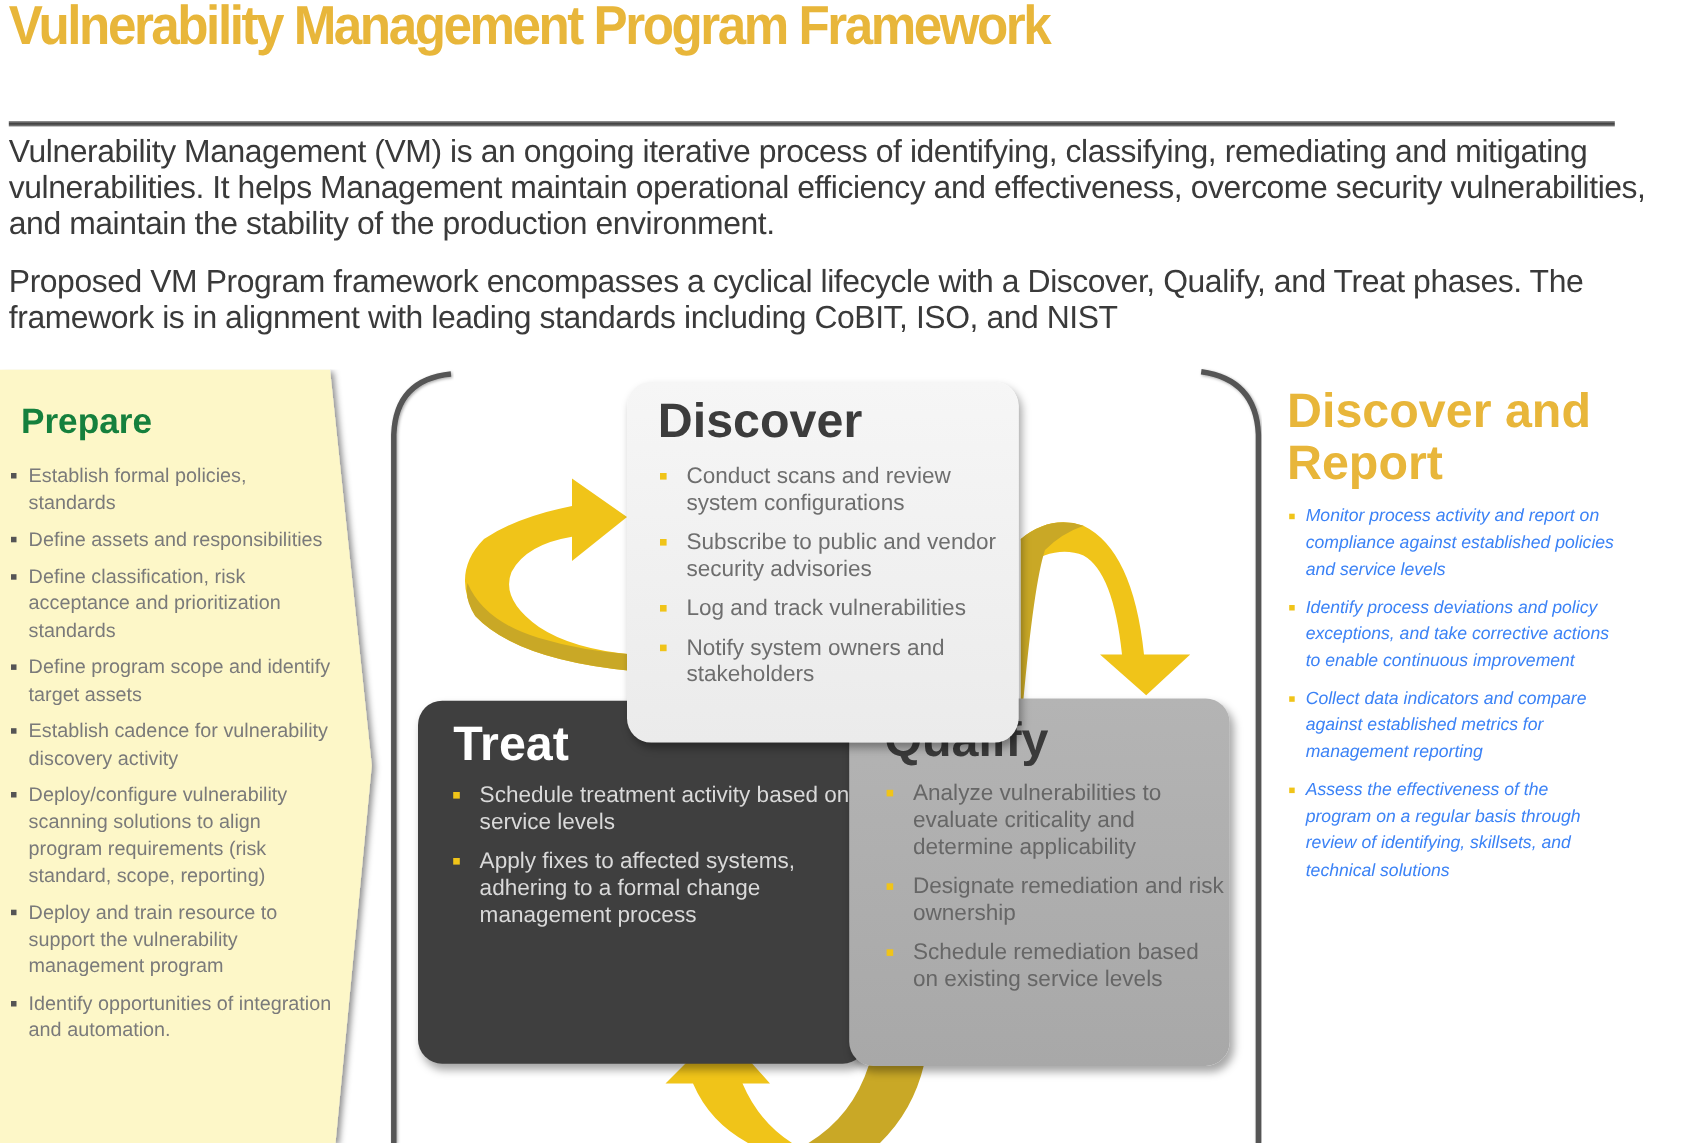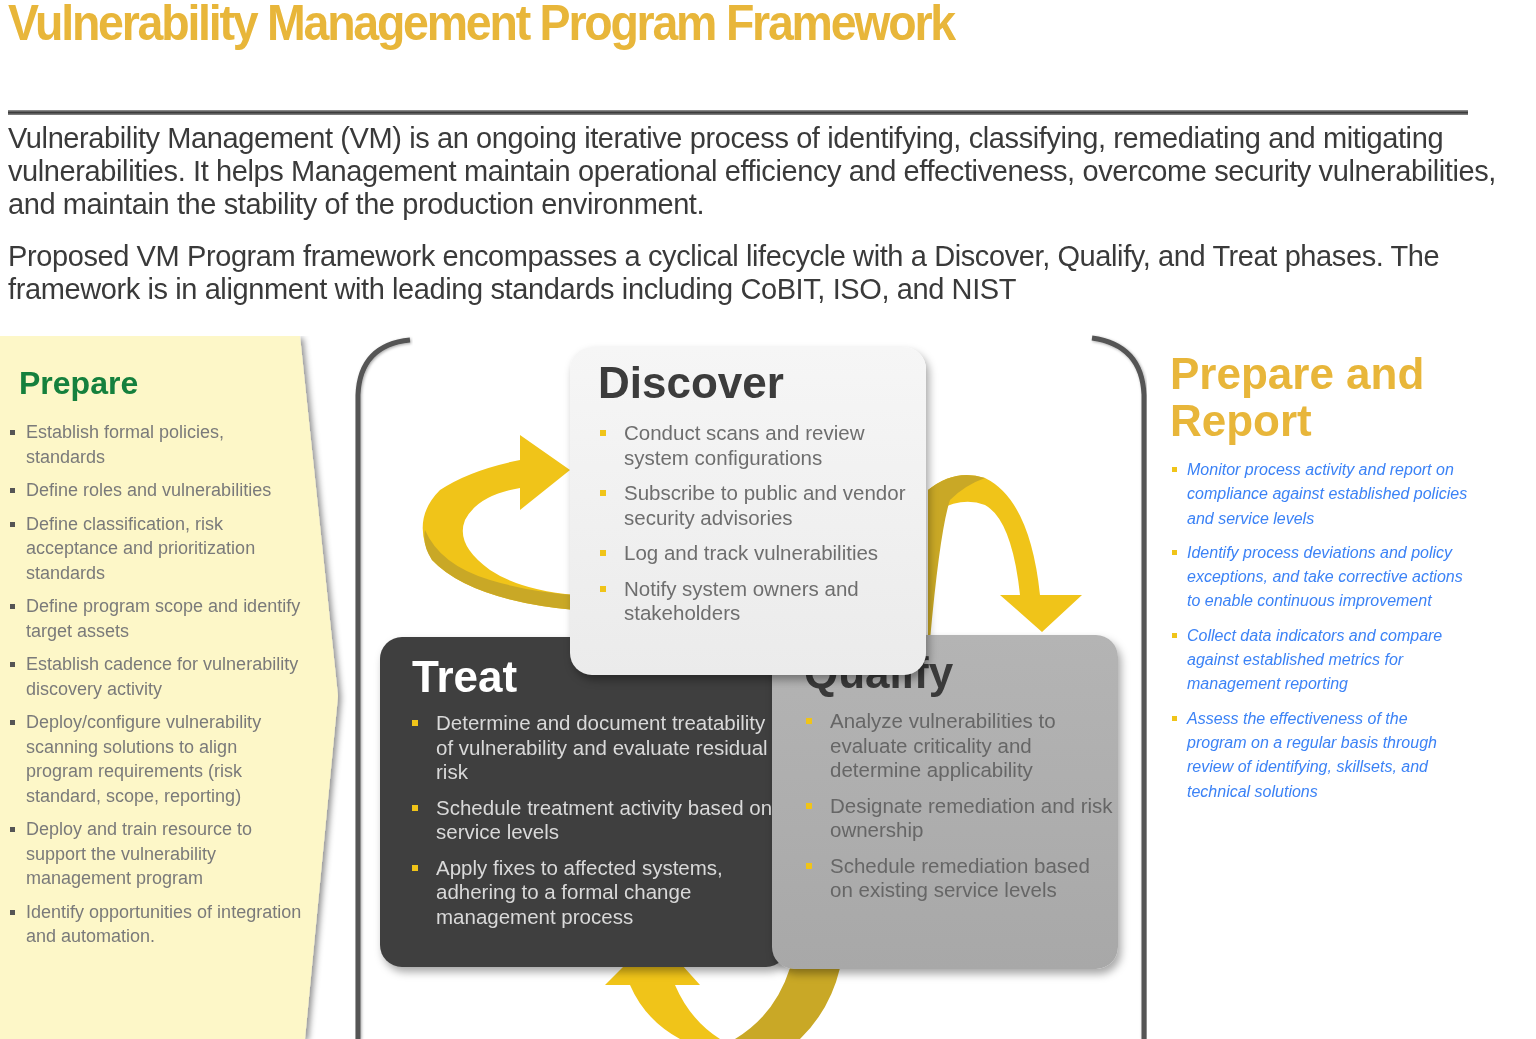--- a/index.html
+++ b/index.html
@@ -118,21 +118,21 @@
       <feDropShadow dx="3" dy="2" stdDeviation="3" flood-color="#000" flood-opacity="0.45"></feDropShadow>
     </filter>
   </defs>
   <path d="M0 0 L300 0 L338 360 L305 703 L0 703 Z" fill="#fdf7c8" filter="url(#sh)"></path>
 </svg>
 
 <div class="prepare">
   <h2>Prepare</h2>
   <ul class="plist">
     <li>Establish formal policies, standards</li>
-    <li>Define roles and vulnerabilities</li>
+    <li>Define assets and responsibilities</li>
     <li>Define classification, risk acceptance and prioritization standards</li>
     <li>Define program scope and identify target assets</li>
     <li>Establish cadence for vulnerability discovery activity</li>
     <li>Deploy/configure vulnerability scanning solutions to align program requirements (risk standard, scope, reporting)</li>
     <li>Deploy and train resource to support the vulnerability management program</li>
     <li>Identify opportunities of integration and automation.</li>
   </ul>
 </div>
 
 <svg class="frame" viewBox="0 0 1536 1039" width="1536" height="1039">
@@ -161,38 +161,37 @@
     <li>Conduct scans and review system configurations</li>
     <li>Subscribe to public and vendor security advisories</li>
     <li>Log and track vulnerabilities</li>
     <li>Notify system owners and stakeholders</li>
   </ul>
 </div>
 
 <div class="card" id="treat">
   <h3>Treat</h3>
   <ul>
-    <li>Determine and document treatability of vulnerability and evaluate residual risk</li>
     <li>Schedule treatment activity based on service levels</li>
     <li>Apply fixes to affected systems, adhering to a formal change management process</li>
   </ul>
 </div>
 
 <div class="card" id="qualify">
   <h3>Qualify</h3>
   <ul>
     <li>Analyze vulnerabilities to evaluate criticality and determine applicability</li>
     <li>Designate remediation and risk ownership</li>
     <li>Schedule remediation based on existing service levels</li>
   </ul>
 </div>
 
 <div class="monitor">
   <h2>
-    <span class="ml-line">Prepare and</span>
+    <span class="ml-line">Discover and</span>
     <span class="ml-line">Report</span>
   </h2>
   <ul class="mlist">
     <li>Monitor process activity and report on compliance against established policies and service levels</li>
     <li>Identify process deviations and policy exceptions, and take corrective actions to enable continuous improvement</li>
     <li>Collect data indicators and compare against established metrics for management reporting</li>
     <li>Assess the effectiveness of the program on a regular basis through review of identifying, skillsets, and technical solutions</li>
   </ul>
 </div>
 

